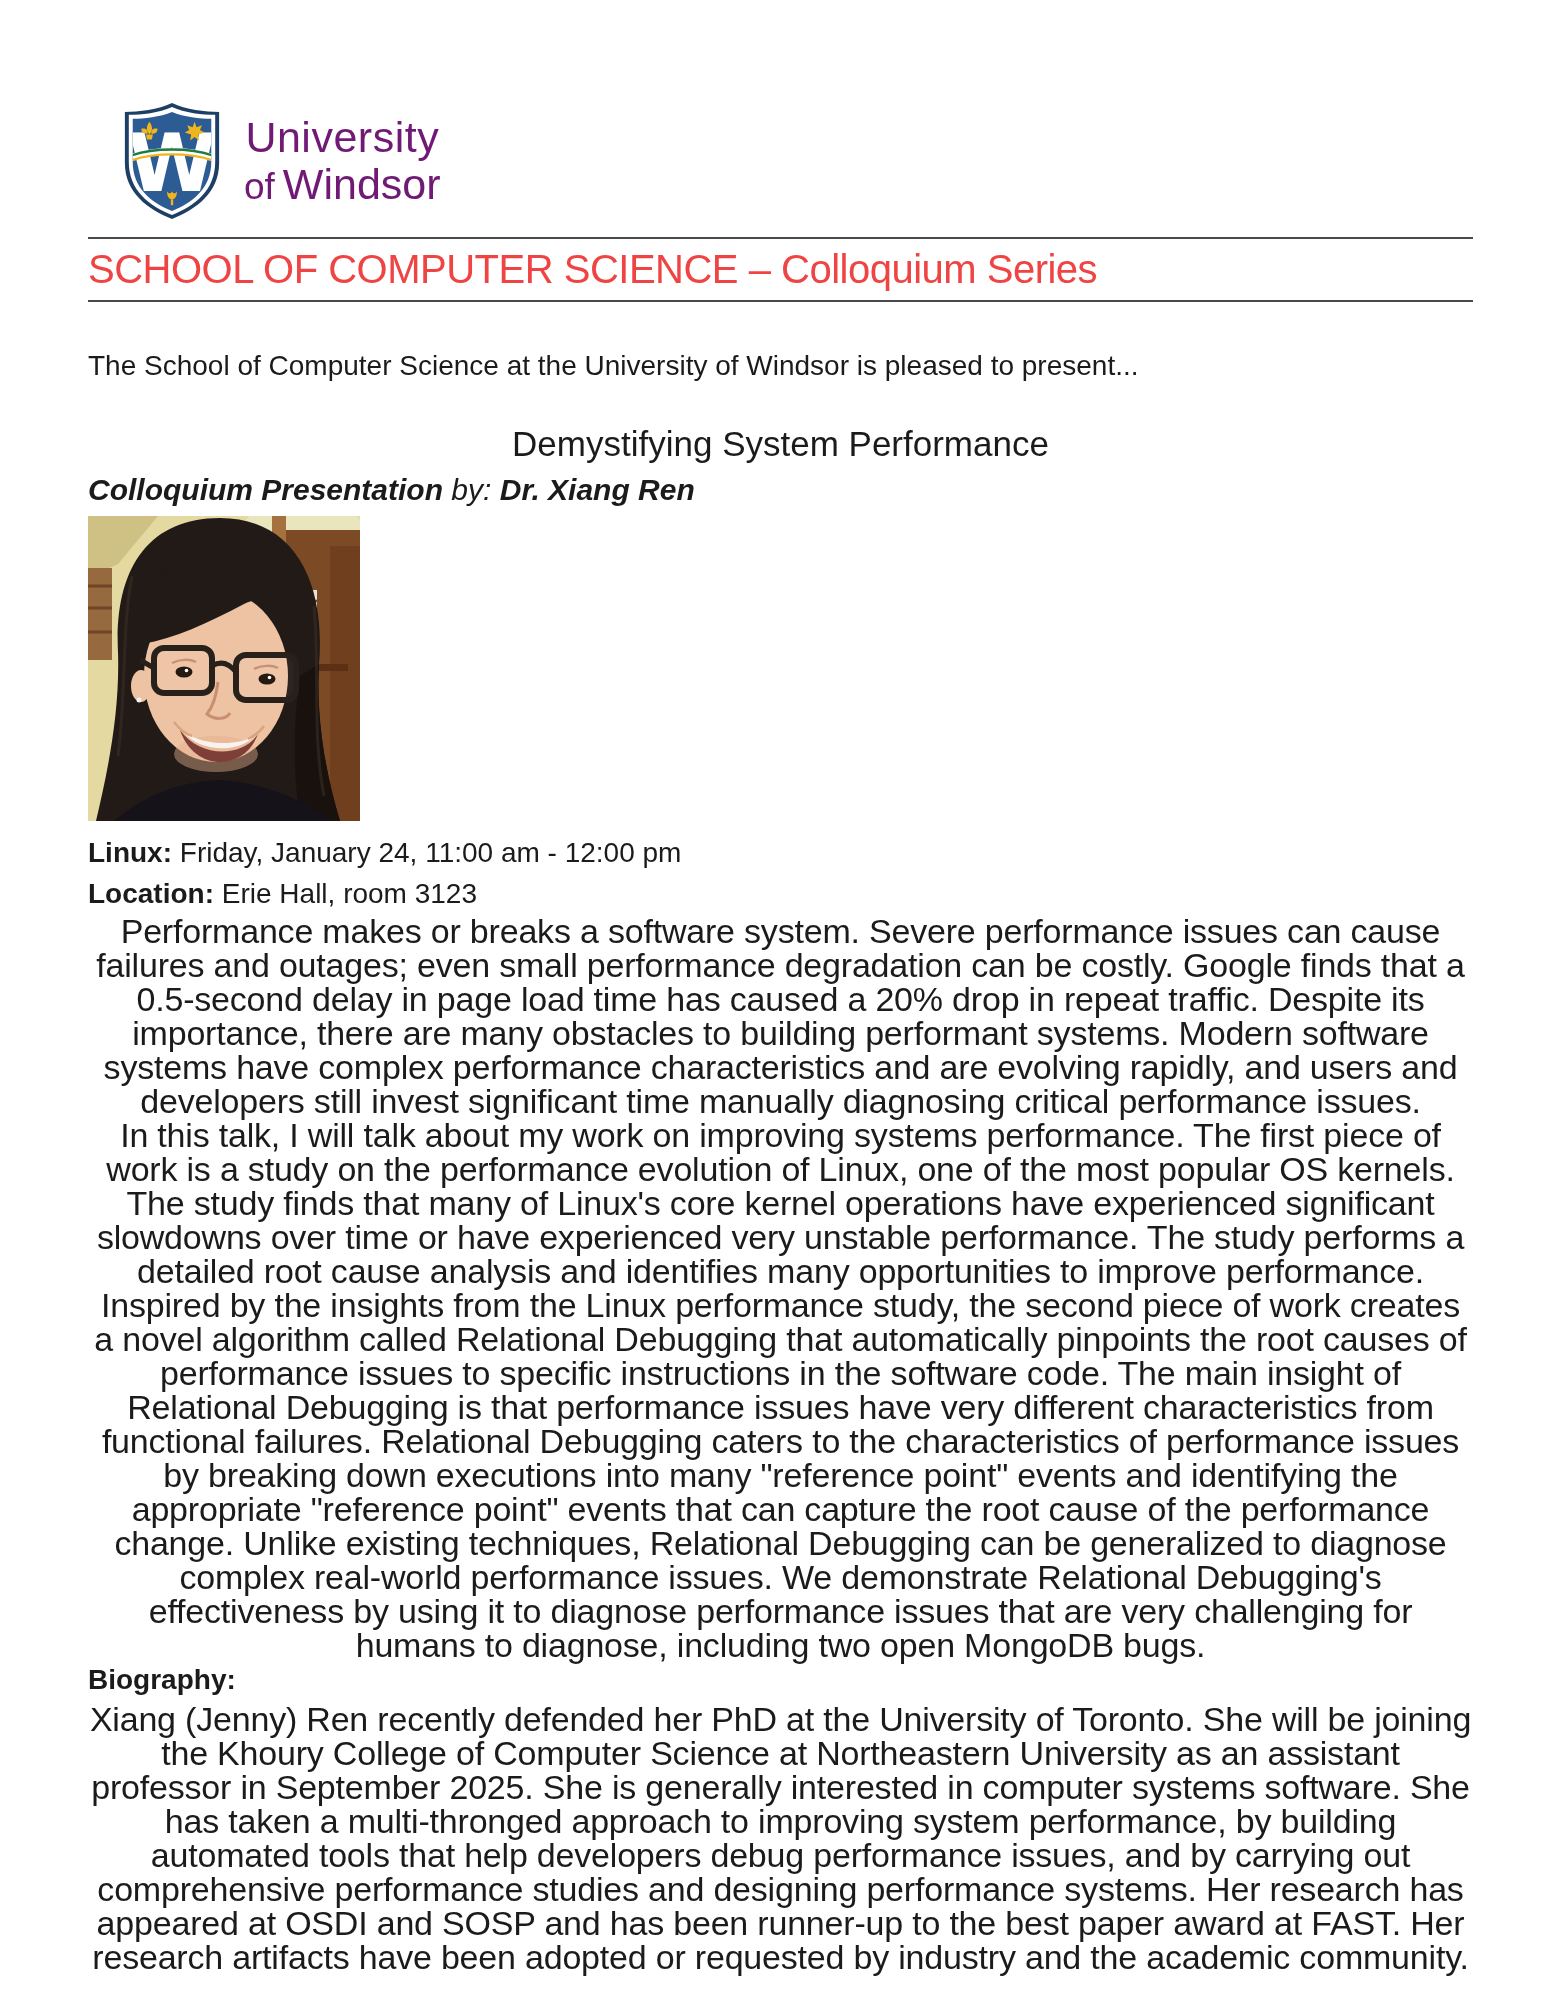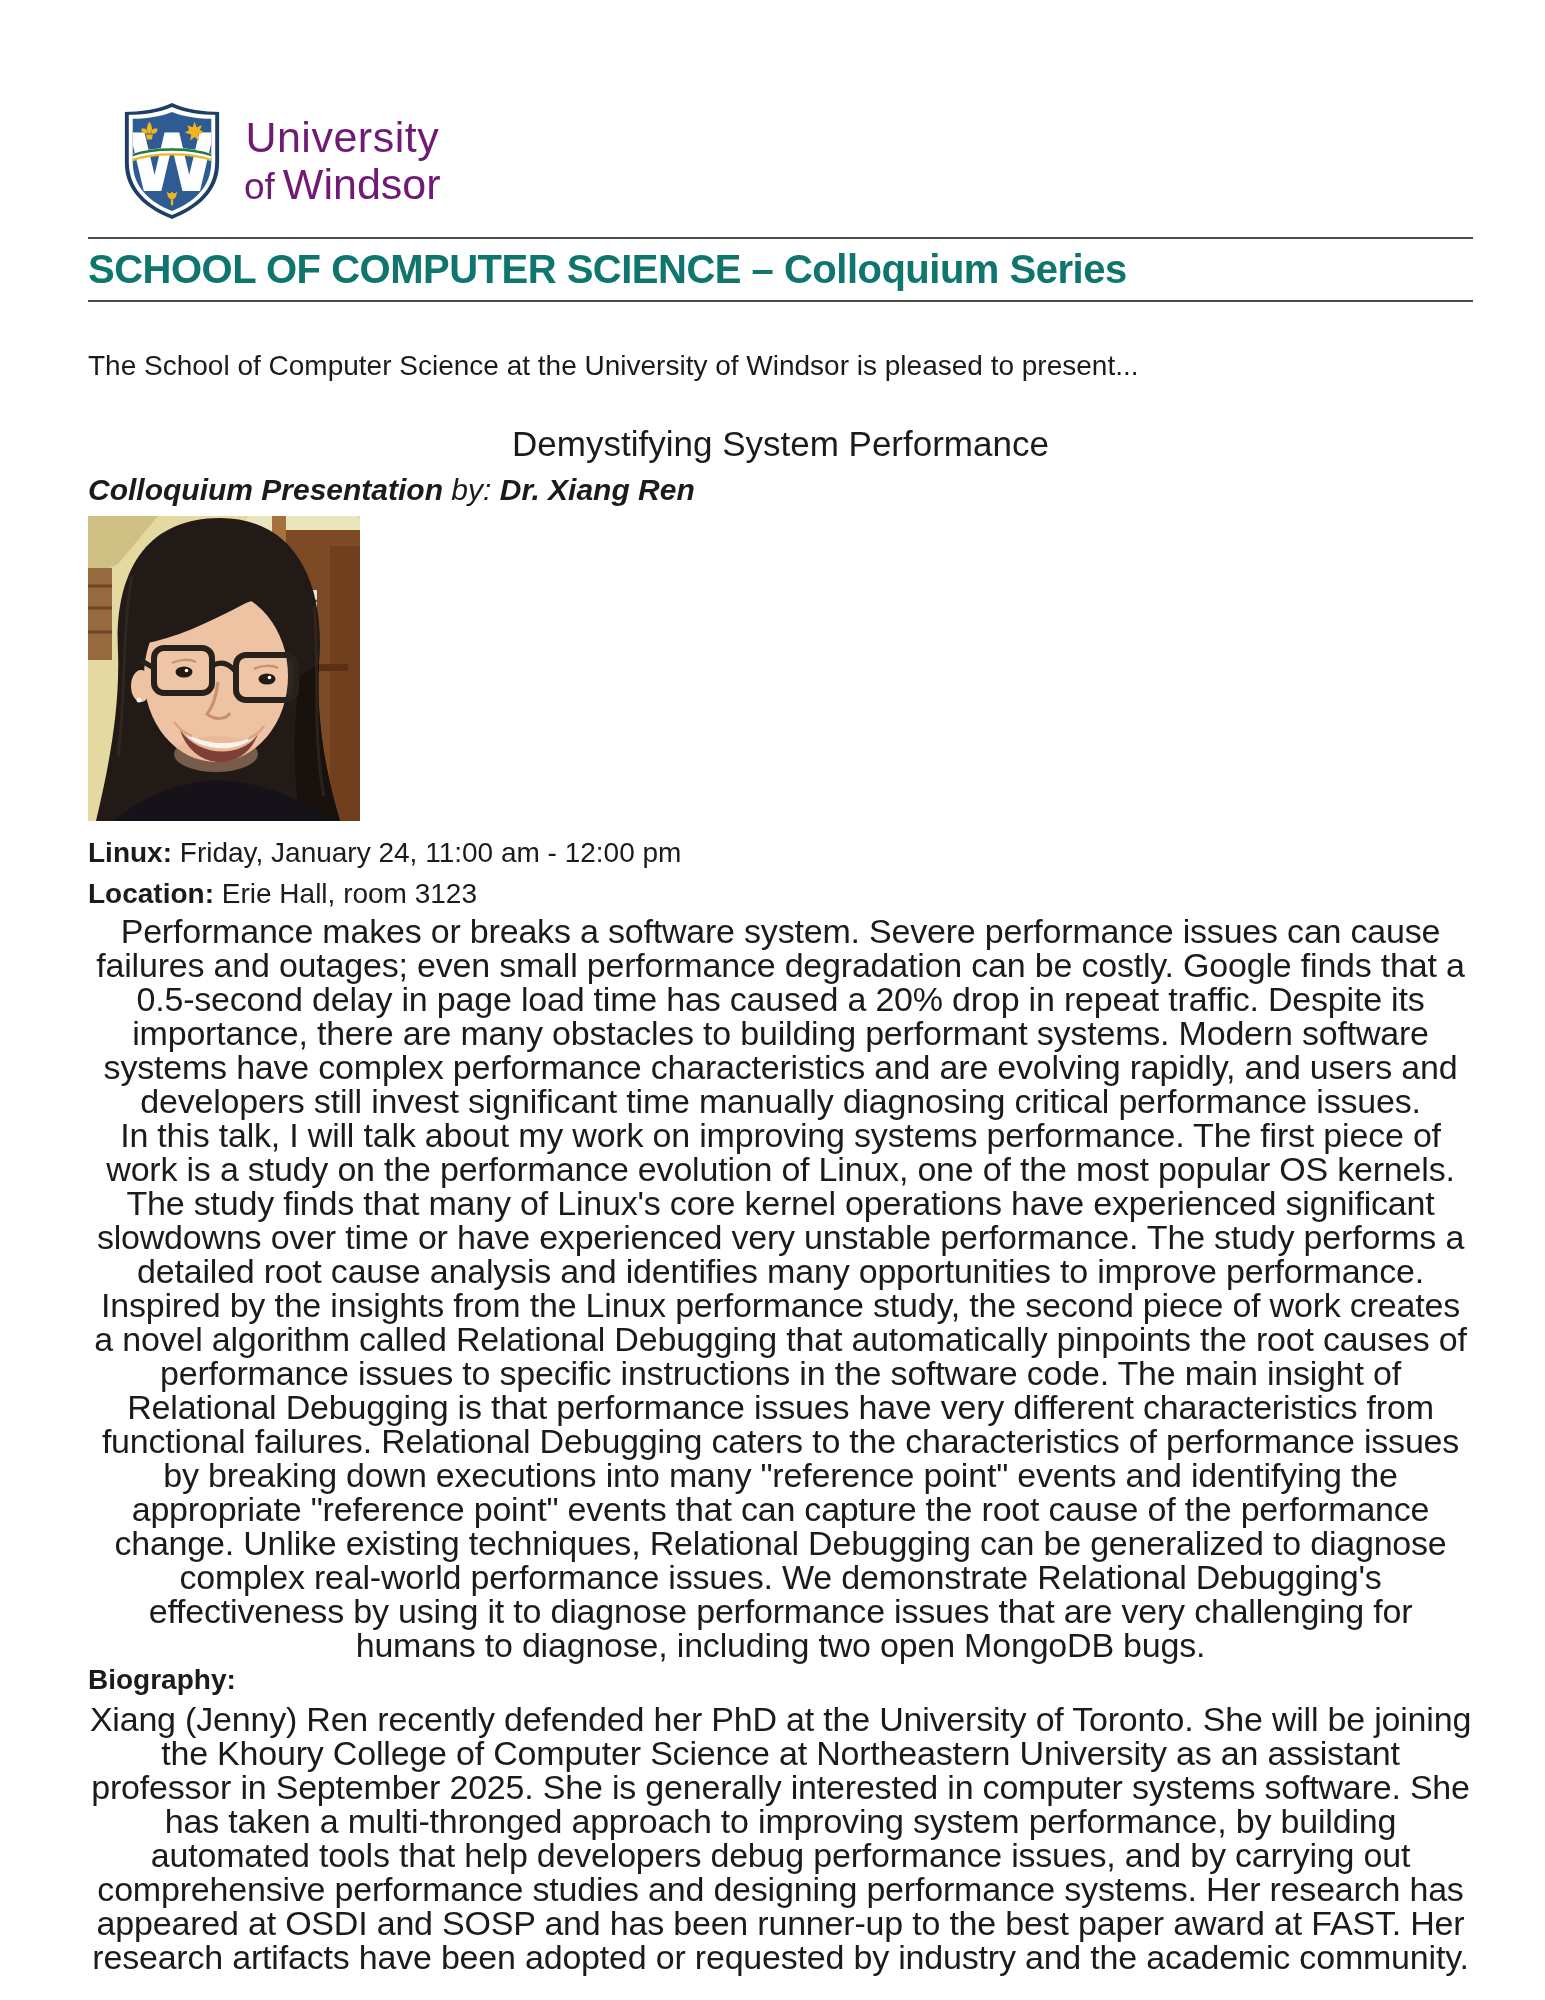--- a/index.html
+++ b/index.html
@@ -17,21 +17,21 @@
   .shield-svg { width:108px; height:122px; flex:0 0 auto; }
   .wordmark { margin-left:18px; margin-top:16px; color:#701a75; line-height:1;text-align:center; }
   .wm1 { font-size:43px; letter-spacing:0.5px; }
   .wm2 { font-size:43px; margin-top:4px; display:flex; align-items:baseline; }
   .wm-of { font-size:37px; margin-right:8px; }
 
   
   .rule { border:none; border-top:2px solid #4a4a4a; margin:0; }
   .rule-top { margin-top:15px; }
   h1.banner {
-    font-size:40px; font-weight:700; color:#0f766e;
+    font-size:40px; font-weight:400; color:#ef4444;
     letter-spacing:-0.5px; margin:9px 0 10px 0; line-height:1.05;
   }
 
   
   .intro { font-size:28px; margin:48px 0 0 0; }
   .talk-title { font-size:35px; font-weight:400; margin:42px 0 0 0; line-height:1.15;text-align:center; }
   .presenter { font-size:30px; margin:9px 0 0 0;font-style:italic; }
   .presenter span, .detail span { white-space:pre-wrap; }
   .b { font-weight:700; }
 

